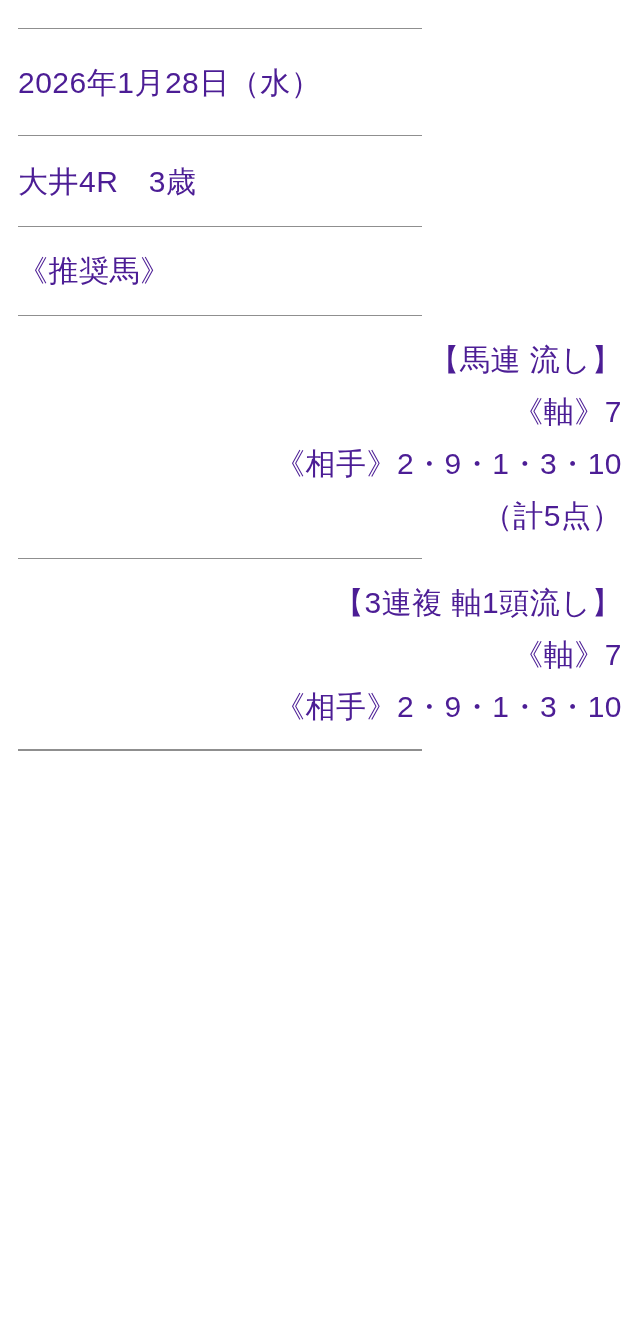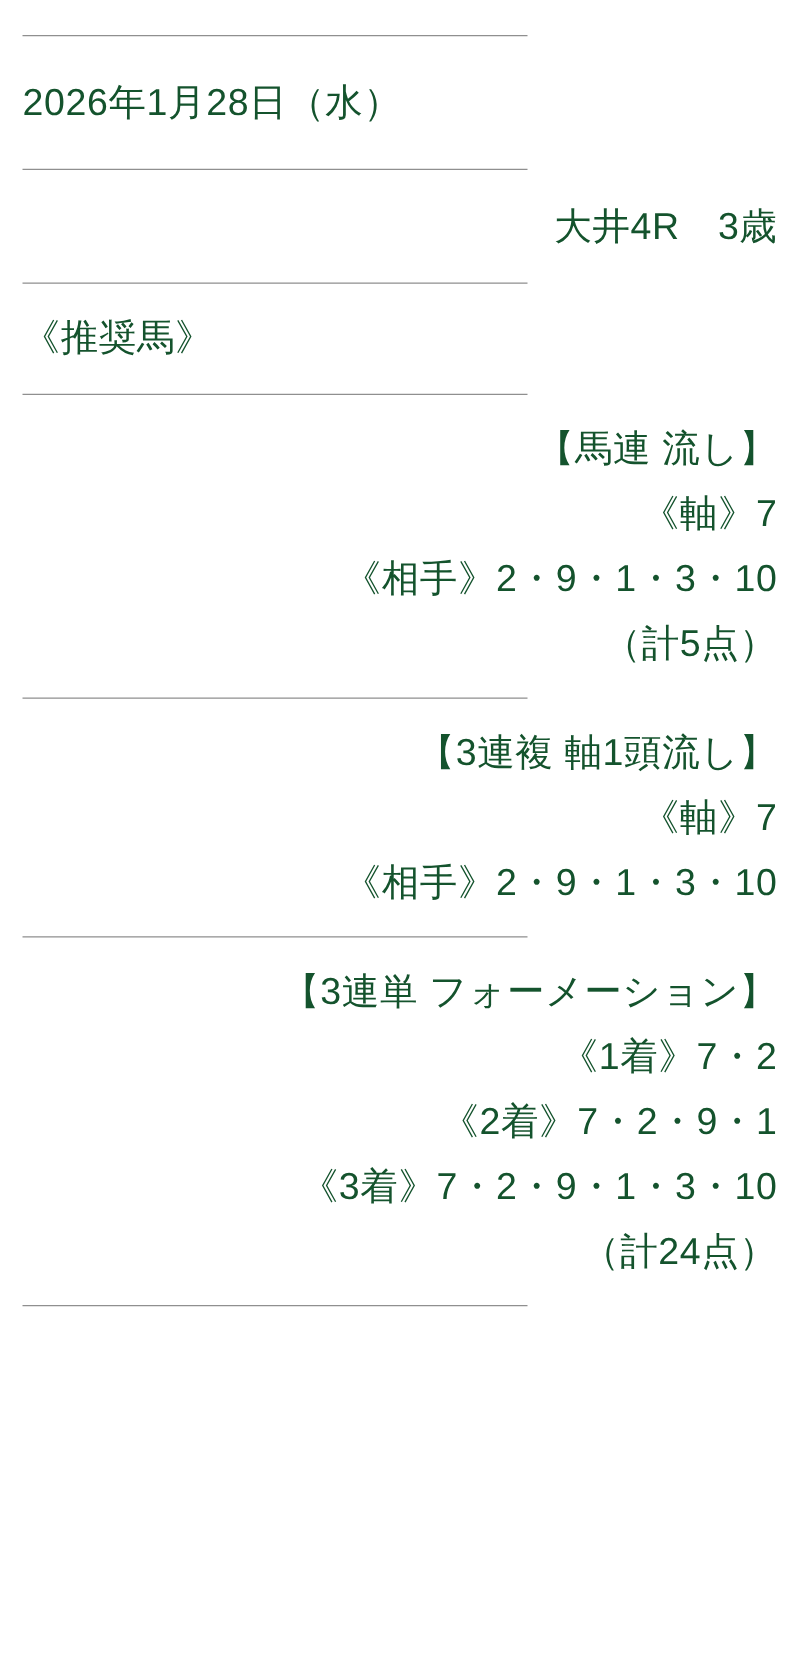--- a/index.html
+++ b/index.html
@@ -30,24 +30,24 @@
     height: 0;
   }
   .block {
     padding: 18px 0 16px 0;
   }
   .line {
     font-size: 30px;
     line-height: 52px;
     letter-spacing: 0.5px;
     white-space: pre;
-    color: #14532d;
+    color: #4c1d95;
   }
   .block-date { padding: 28px 0 26px 0; }
-  .block-race { padding: 20px 0 18px 0; text-align: right; }
+  .block-race { padding: 20px 0 18px 0; }
   .block-pick { padding: 18px 0 18px 0; }
   .block-bet  { padding: 18px 0 16px 0; text-align: right; }
   .spacer-top { height: 28px; }
 </style>
 </head>
 <body>
 
 <div class="page">
 
   <div class="spacer-top"></div>
@@ -82,23 +82,16 @@
   <hr class="rule">
 
   <div class="block block-bet">
     <div class="line">【3連複 軸1頭流し】</div>
     <div class="line">《軸》7</div>
     <div class="line">《相手》2・9・1・3・10</div>
   </div>
 
   <hr class="rule">
 
-  <div class="block block-bet">
-    <div class="line">【3連単 フォーメーション】</div>
-    <div class="line">《1着》7・2</div>
-    <div class="line">《2着》7・2・9・1</div>
-    <div class="line">《3着》7・2・9・1・3・10</div>
-    <div class="line">（計24点）</div>
-  </div>
 
   <hr class="rule">
 
 </div>
 
 </body></html>

